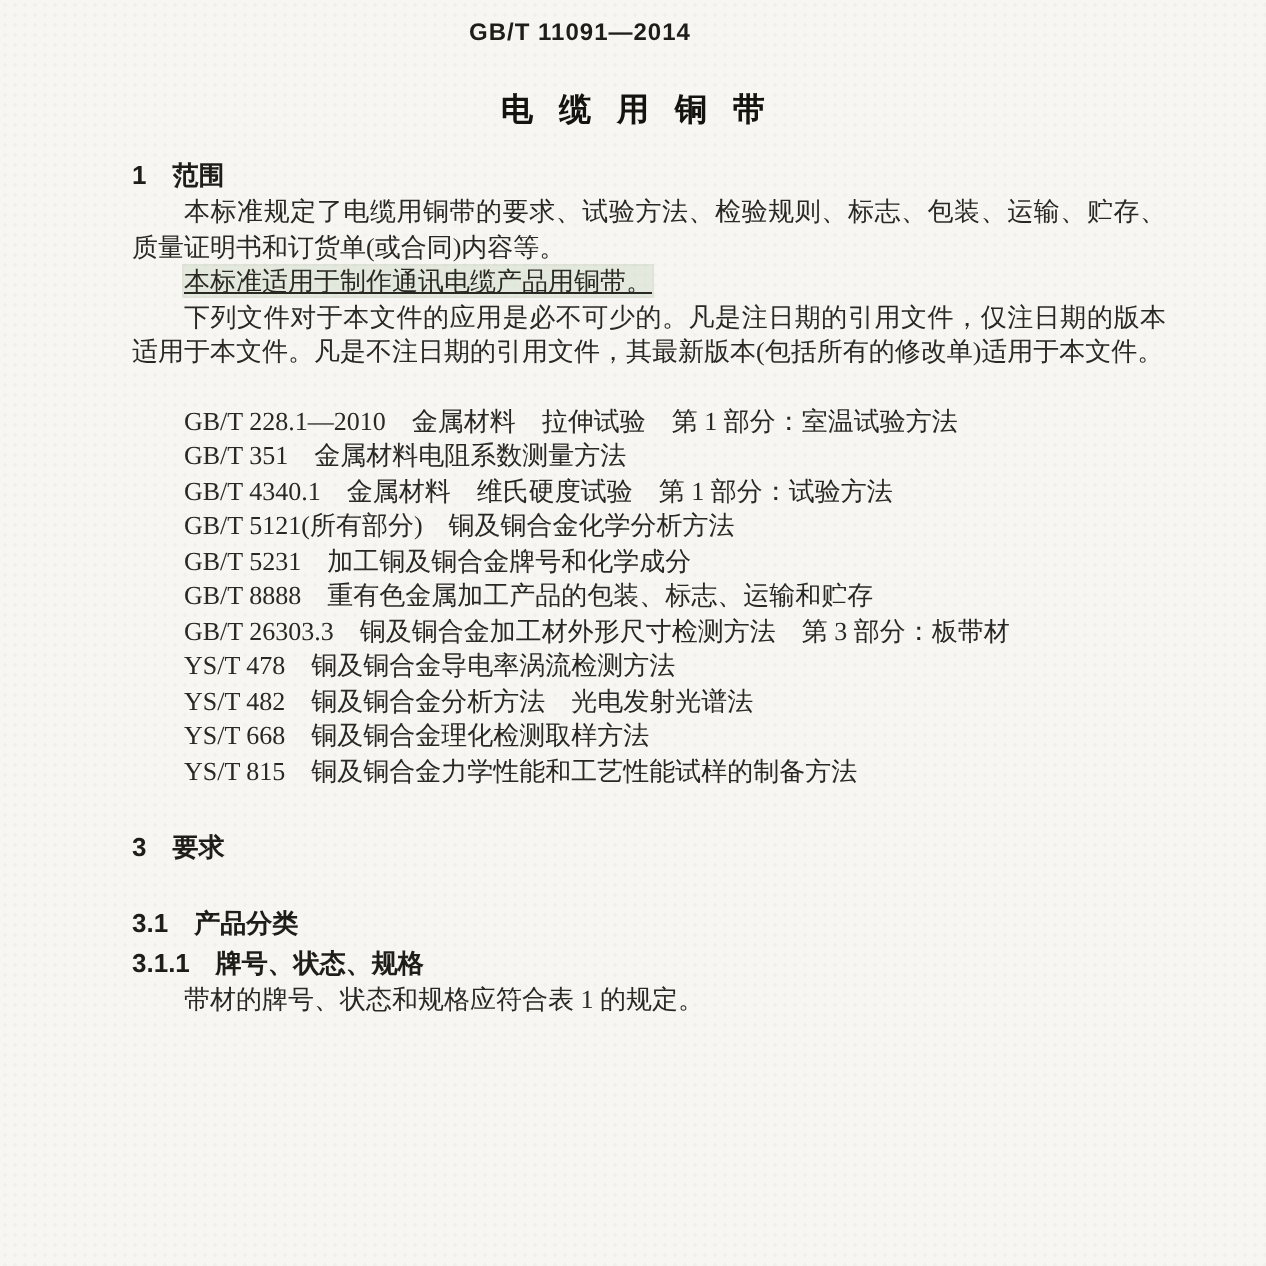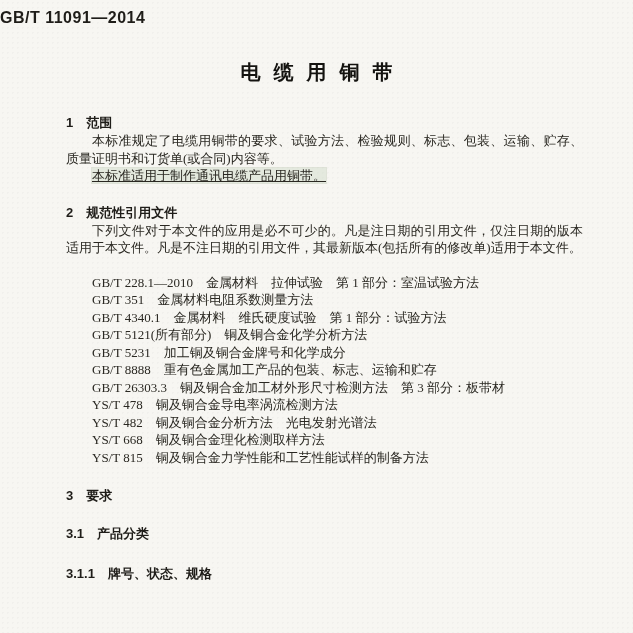--- a/index.html
+++ b/index.html
@@ -18,56 +18,56 @@
     height: 633px;
     box-sizing: border-box;
     background:
       radial-gradient(rgba(120,120,110,0.045) 1px, transparent 1px);
     background-size: 5px 5px;
     color: #26241f;
     font-family: "Liberation Serif", "DejaVu Serif", serif;
     font-size: 13px;
   }
   .doc-header {
-    text-align: left;
+    text-align: center;
     padding: 9px 53px 0 0;
     font-family: "Liberation Sans", "DejaVu Sans", sans-serif;
     font-weight: bold;
-    font-size: 16px;
+    font-size: 12px;
     letter-spacing: 0.5px;
     color: #1f1d19;
   }
   .doc-title {
-    margin-top: 32px;
+    margin-top: 22px;
     text-align: center;
     font-family: "Liberation Sans", "DejaVu Sans", sans-serif;
     font-weight: bold;
-    font-size: 20px;
+    font-size: 16px;
     letter-spacing: 13px;
     padding-left: 13px; 
     color: #141310;
   }
   .content {
     padding: 0 50px 0 66px;
   }
   .clause-heading {
     font-family: "Liberation Sans", "DejaVu Sans", sans-serif;
     font-weight: bold;
     font-size: 13px;
     line-height: 18px;
     color: #1f1d19;
   }
   .clause-heading .num {
     margin-right: 13px;
   }
-  .h-s1   { margin-top: 28px; }
+  .h-s1   { margin-top: 13px; }
   .h-s2   { margin-top: 19px; }
   .h-s3   { margin-top: 21px; }
   .h-s31  { margin-top: 20px; }
-  .h-s311 { margin-top: 22px; }
+  .h-s311 { margin-top: 2px; }
   p.body-para {
     margin: 0;
     line-height: 17.5px;
     text-indent: 2em;
     text-align: justify;
     color: #2a2822;
   }
   .p-first   { margin-top: 14px; }
   .p-second  { margin-top: 2px;  }
   .p-intro   { margin-top: 13px; }
@@ -99,23 +99,20 @@
   <div class="doc-title">电缆用铜带</div>
 
   <div class="content">
 
     <div class="clause-heading h-s1">
       <span class="num">1</span><span>范围</span>
     </div>
     <p class="body-para p-first">本标准规定了电缆用铜带的要求、试验方法、检验规则、标志、包装、运输、贮存、质量证明书和订货单(或合同)内容等。</p>
     <p class="body-para p-second"><span class="highlight">本标准适用于制作通讯电缆产品用铜带。</span></p>
 
-    <div class="clause-heading h-s2">
-      <span class="num">2</span><span>规范性引用文件</span>
-    </div>
     <p class="body-para p-intro">下列文件对于本文件的应用是必不可少的。凡是注日期的引用文件，仅注日期的版本适用于本文件。凡是不注日期的引用文件，其最新版本(包括所有的修改单)适用于本文件。</p>
 
     <div class="ref-list">
       <div class="ref-item">GB/T 228.1—2010　金属材料　拉伸试验　第 1 部分：室温试验方法</div>
       <div class="ref-item">GB/T 351　金属材料电阻系数测量方法</div>
       <div class="ref-item">GB/T 4340.1　金属材料　维氏硬度试验　第 1 部分：试验方法</div>
       <div class="ref-item">GB/T 5121(所有部分)　铜及铜合金化学分析方法</div>
       <div class="ref-item">GB/T 5231　加工铜及铜合金牌号和化学成分</div>
       <div class="ref-item">GB/T 8888　重有色金属加工产品的包装、标志、运输和贮存</div>
       <div class="ref-item">GB/T 26303.3　铜及铜合金加工材外形尺寸检测方法　第 3 部分：板带材</div>
@@ -127,15 +124,16 @@
 
     <div class="clause-heading h-s3">
       <span class="num">3</span><span>要求</span>
     </div>
     <div class="clause-heading h-s31">
       <span class="num">3.1</span><span>产品分类</span>
     </div>
     <div class="clause-heading h-s311">
       <span class="num">3.1.1</span><span>牌号、状态、规格</span>
     </div>
+    <p class="body-para p-last">带材的牌号、状态和规格应符合表 1 的规定。</p>
 
   </div>
 </div>
 
 </body></html>

